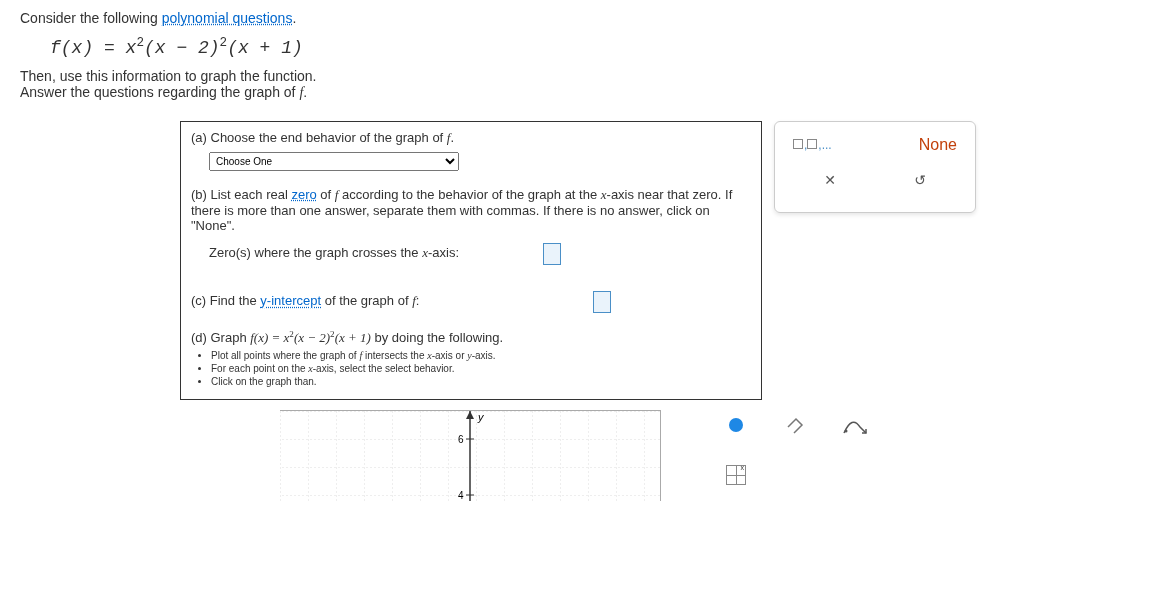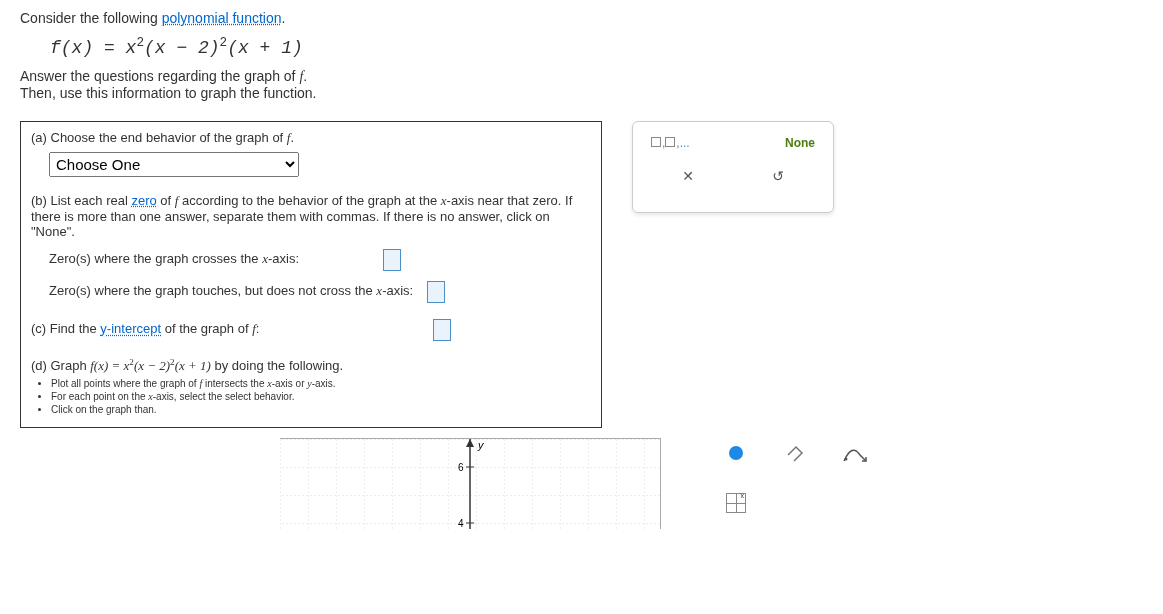--- a/index.html
+++ b/index.html
@@ -27,39 +27,40 @@
   .sup {
     font-size: 0.7em;
     vertical-align: super;
     font-style: normal;
   }
   .instructions {
     margin-bottom: 20px;
   }
   .content-area {
     display: flex;
-    gap: 30px;
+    gap: 12px;
+    margin-left: 160px;
   }
   .question-box {
     border: 1px solid #333;
     width: 580px;
     padding: 0;
   }
   .q-section {
     padding: 8px 10px;
     font-size: 13px;
   }
   .q-section .sub {
     margin-left: 18px;
   }
   select {
     margin-top: 6px;
     margin-left: 18px;
     width: 250px;
-    font-size: 15px;
+    font-size: 10px;
     padding: 2px;
   }
   .answer-box {
     display: inline-block;
     width: 16px;
     height: 20px;
     border: 1px solid #4a8fc7;
     background: #eaf3fb;
     vertical-align: middle;
     margin-left: 10px;
@@ -161,42 +162,41 @@
     line-height: 8px;
   }
   .grid-icon::before, .grid-icon::after {
     content: '';
     position: absolute;
     background: #888;
   }
   .grid-icon::before { left:50%; top:0; bottom:0; width:1px; }
   .grid-icon::after { top:50%; left:0; right:0; height:1px; }
   .none-btn {
-    color: #4d7c0f;
-    cursor: pointer;
-    font-size: 12px;
-    font-weight: bold;
+    color: #c2410c;
+    cursor: pointer;
+    font-size: 16px;
   }
 </style>
 </head>
 <body>
 
 <div class="intro">
-  <span>Consider the following </span><span class="link-term">polynomial function</span><span>.</span>
+  <span>Consider the following </span><span class="link-term">polynomial questions</span><span>.</span>
 </div>
 
 <div class="formula">
   f(x) = x<span class="sup">2</span>(x − 2)<span class="sup">2</span>(x + 1)
 </div>
 
 <div class="instructions">
+  <div>Then, use this information to graph the function.</div>
   <div>
     <span>Answer the questions regarding the graph of </span><span class="fvar">f</span><span>.</span>
   </div>
-  <div>Then, use this information to graph the function.</div>
 </div>
 
 <div class="content-area">
   <div class="question-box">
 
     <div class="q-section">
       <span>(a) Choose the end behavior of the graph of </span><span class="fvar">f</span><span>.</span>
       <br>
       <select>
         <option>Choose One</option>
@@ -204,24 +204,20 @@
     </div>
 
     <div class="q-section">
       <span>(b) List each real </span><span class="link-term">zero</span><span> of </span><span class="fvar">f</span><span> according to the behavior of the graph at the </span><span class="fvar">x</span><span class="sub" style="margin-left:0">-axis near that zero. If there is more than one answer, separate them with commas. If there is no answer, click on "None".</span>
       <div style="height:10px"></div>
       <div class="sub">
         <span>Zero(s) where the graph crosses the </span><span class="fvar">x</span><span>-axis:</span>
         <span class="answer-box" style="margin-left:80px"></span>
       </div>
       <div style="height:10px"></div>
-      <div class="sub">
-        <span>Zero(s) where the graph touches, but does not cross the </span><span class="fvar">x</span><span>-axis:</span>
-        <span class="answer-box"></span>
-      </div>
     </div>
 
     <div class="q-section">
       <span>(c) Find the </span><span class="link-term">y-intercept</span><span> of the graph of </span><span class="fvar">f</span><span>:</span>
       <span class="answer-box" style="margin-left:170px"></span>
     </div>
 
     <div class="q-section">
       <span>(d) Graph </span><span class="fvar">f(x) = x<span class="sup">2</span>(x − 2)<span class="sup">2</span>(x + 1)</span><span> by doing the following.</span>
       <ul class="bullets">

